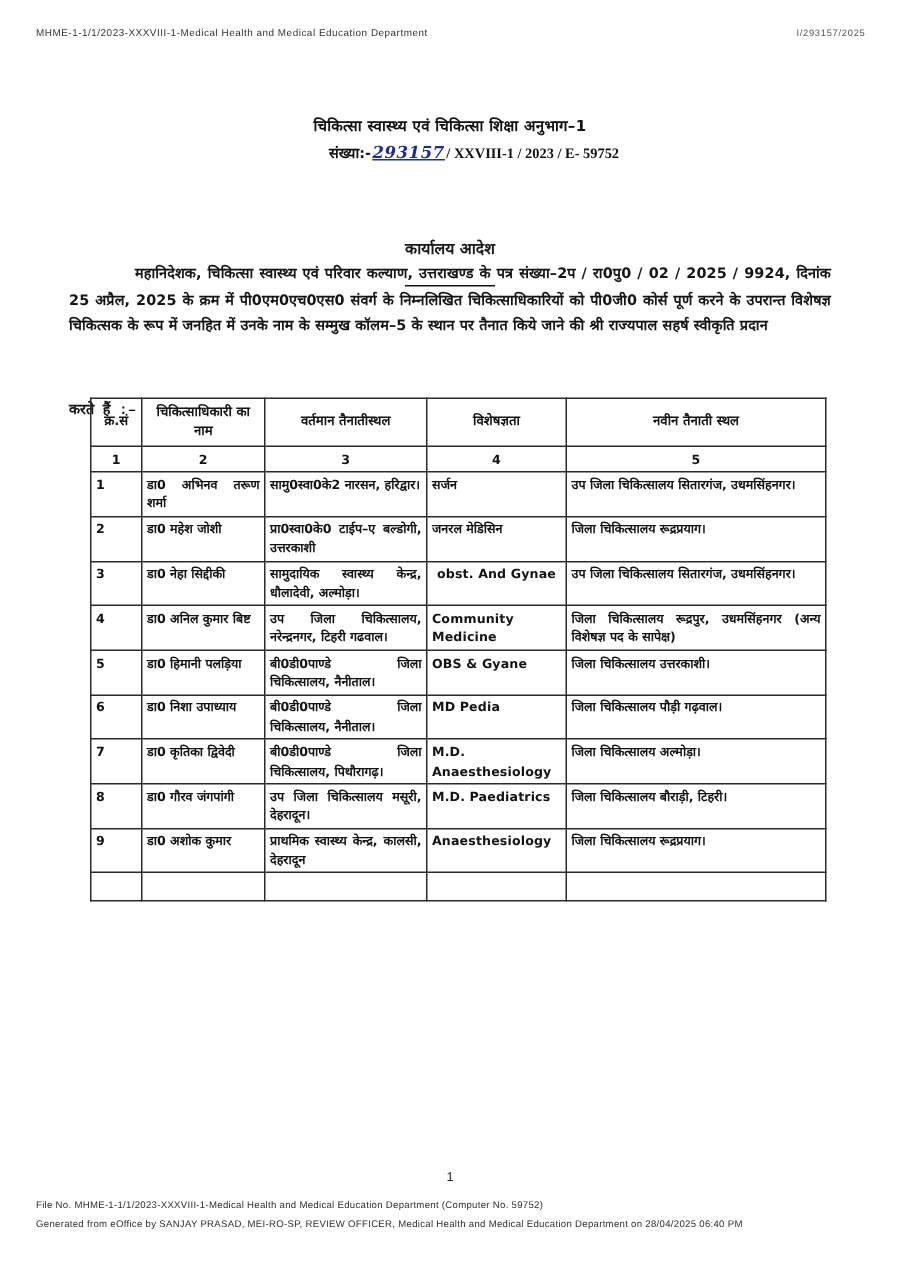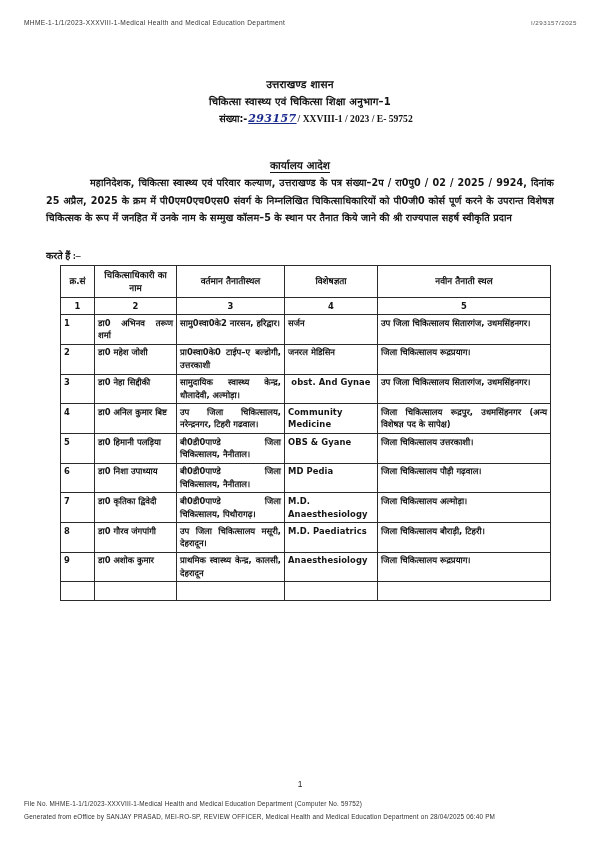--- a/index.html
+++ b/index.html
@@ -90,43 +90,43 @@
     position: absolute;
     left: 0; right: 0;
     top: 158px;
     text-align: center;
     font-family: "DejaVu Sans", sans-serif;
     font-size: 10.5px;
     font-weight: bold;
   }
   .order-head span {
     border-bottom: 1.3px solid #111;
-    padding-bottom: 1px;
+    padding-bottom: 18px;
   }
 
   
   .body-para {
     position: absolute;
     left: 46px;
     top: 174px;
     width: 508px;
     font-family: "DejaVu Sans", sans-serif;
     font-size: 9.6px;
     font-weight: bold;
     line-height: 17.5px;
     text-align: justify;
     text-indent: 44px;
     color: #151515;
     letter-spacing: 0.1px;
   }
   .body-tail {
     position: absolute;
     left: 46px;
-    top: 249px;
-    font-family: Liberation Serif, serif;
+    top: 266px;
+    font-family: Liberation Mono, monospace;
     font-size: 9.6px;
     font-weight: bold;
     color: #151515;
   }
 
   
   .tbl-wrap {
     position: absolute;
     left: 60px;
     top: 265px;
@@ -192,21 +192,20 @@
 </style>
 </head>
 <body>
 
 <div class="page">
 
   <div class="hdr-left">MHME-1-1/1/2023-XXXVIII-1-Medical Health and Medical Education Department</div>
   <div class="hdr-right">I/293157/2025</div>
 
   <div class="titleblock">
-    <div class="t-line">उत्तराखण्ड शासन</div>
     <div class="t-line t2">चिकित्सा स्वास्थ्य एवं चिकित्सा शिक्षा अनुभाग–1</div>
     <div class="t-num">
       <span>संख्या:-</span><span class="ink">293157</span><span class="t-roman">/ XXVIII-1 / 2023 / E- 59752</span>
     </div>
   </div>
 
   <div class="order-head">
     <span>कार्यालय आदेश</span>
   </div>
 

